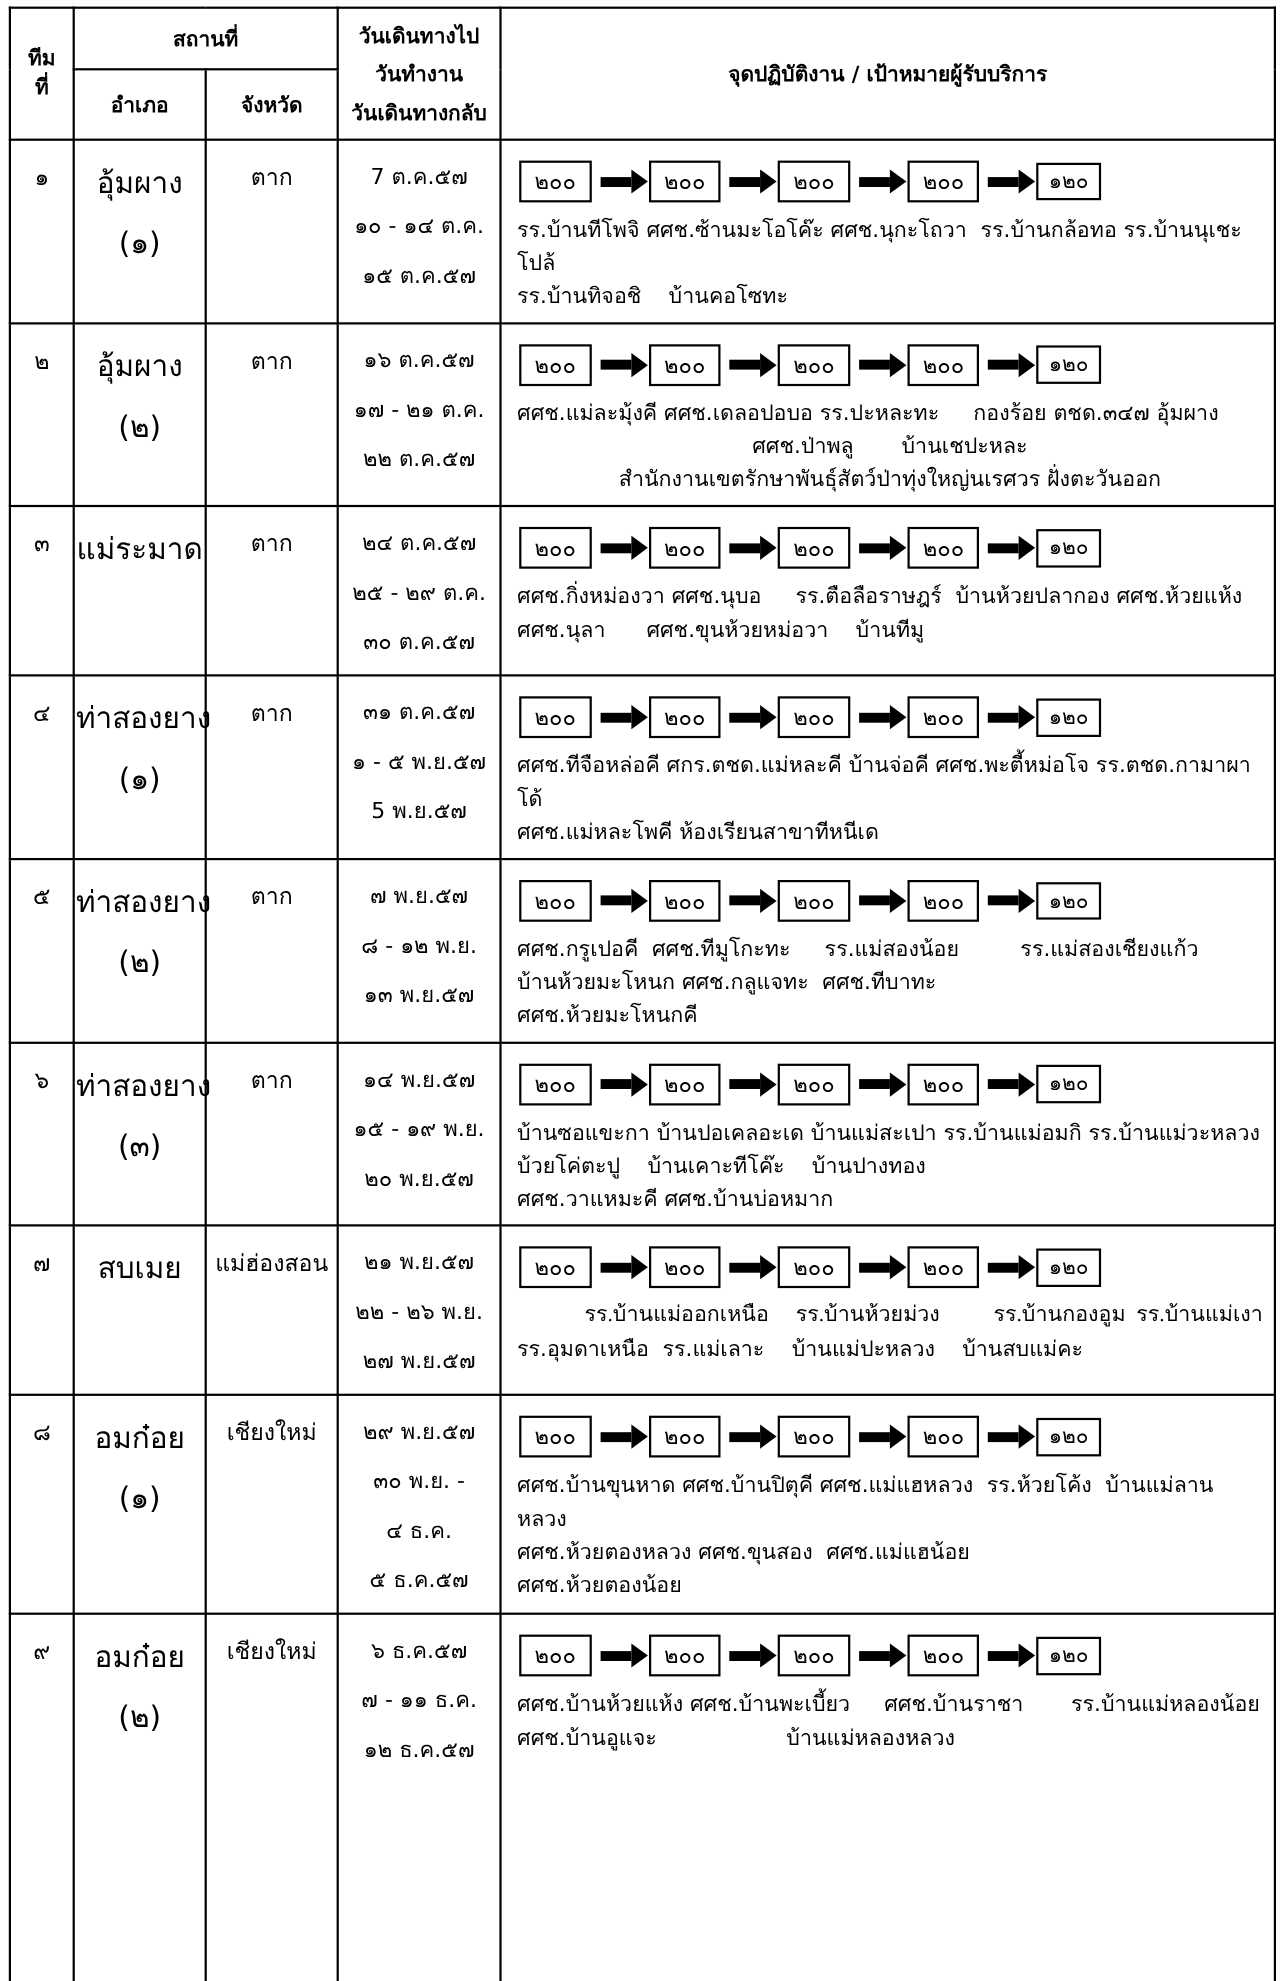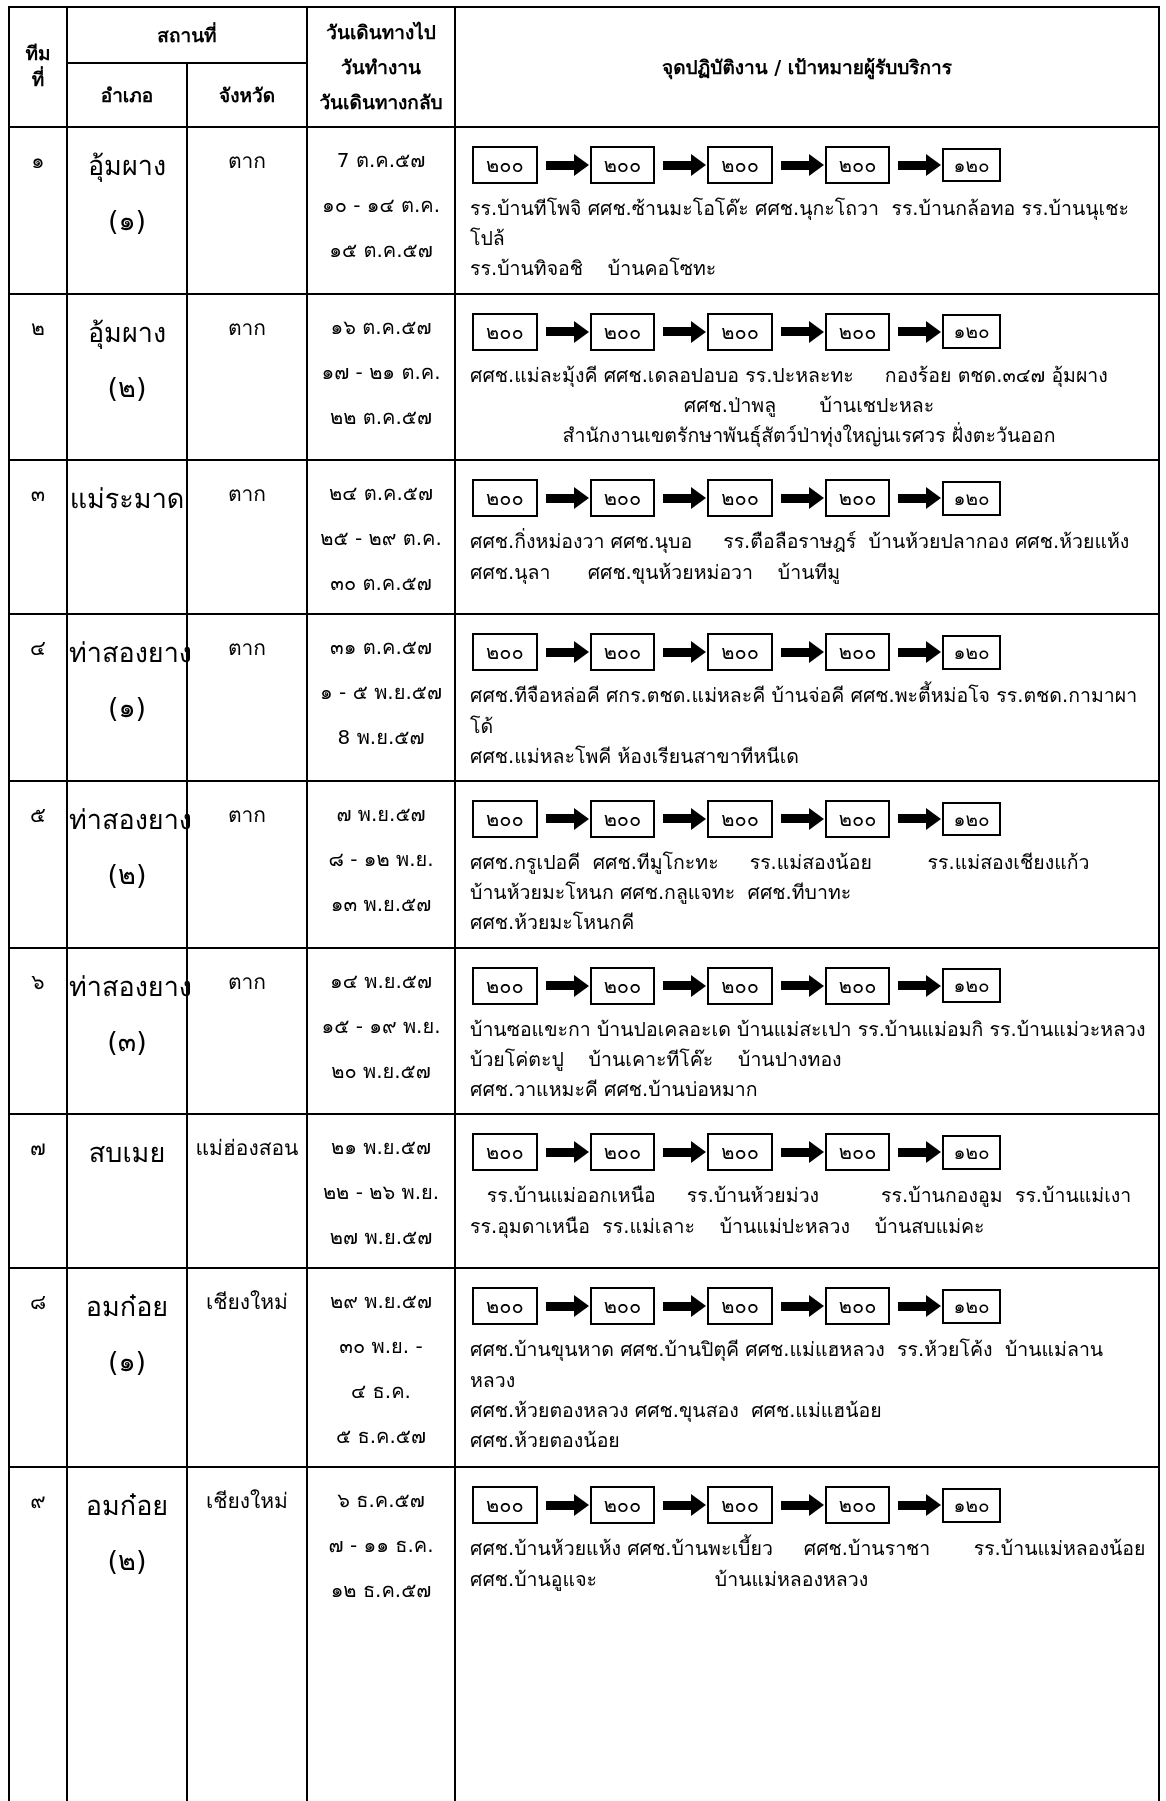--- a/index.html
+++ b/index.html
@@ -172,21 +172,21 @@
         <tr>
           <td class="td-team">๔</td>
           <td class="td-district">
             <div>ท่าสองยาง</div>
             <div>(๑)</div>
           </td>
           <td class="td-province">ตาก</td>
           <td class="td-dates">
             <div>๓๑ ต.ค.๕๗</div>
             <div>๑ - ๕ พ.ย.๕๗</div>
-            <div>8 พ.ย.๕๗</div>
+            <div>5 พ.ย.๕๗</div>
           </td>
           <td class="td-op">
             <div class="flow">
               <div class="tbox">๒๐๐</div>
               <span class="arrow"></span>
               <div class="tbox">๒๐๐</div>
               <span class="arrow"></span>
               <div class="tbox">๒๐๐</div>
               <span class="arrow"></span>
               <div class="tbox">๒๐๐</div>
@@ -271,21 +271,21 @@
               <div class="tbox">๒๐๐</div>
               <span class="arrow"></span>
               <div class="tbox">๒๐๐</div>
               <span class="arrow"></span>
               <div class="tbox">๒๐๐</div>
               <span class="arrow"></span>
               <div class="tbox">๒๐๐</div>
               <span class="arrow"></span>
               <div class="tbox small">๑๒๐</div>
             </div>
-            <div class="loc-line" style="text-align: center;">รร.บ้านแม่ออกเหนือ     รร.บ้านห้วยม่วง          รร.บ้านกองอูม  รร.บ้านแม่เงา</div>
+            <div class="loc-line" style="text-align: right; font-family: Liberation Serif, serif;">รร.บ้านแม่ออกเหนือ     รร.บ้านห้วยม่วง          รร.บ้านกองอูม  รร.บ้านแม่เงา</div>
             <div class="loc-line" style="text-align: left;">รร.อุมดาเหนือ  รร.แม่เลาะ    บ้านแม่ปะหลวง    บ้านสบแม่คะ</div>
           </td>
         </tr>
         <tr>
           <td class="td-team">๘</td>
           <td class="td-district">
             <div>อมก๋อย</div>
             <div>(๑)</div>
           </td>
           <td class="td-province">เชียงใหม่</td>

